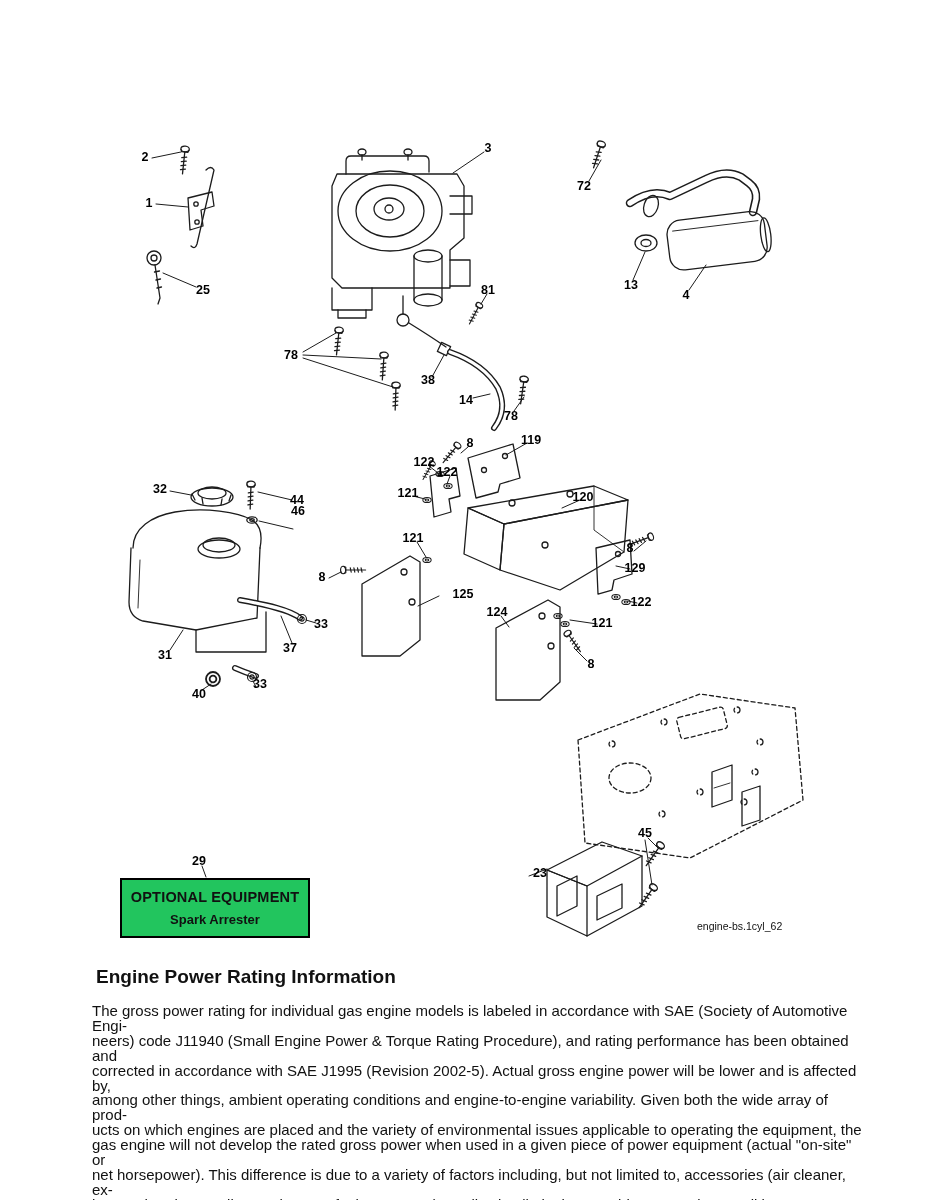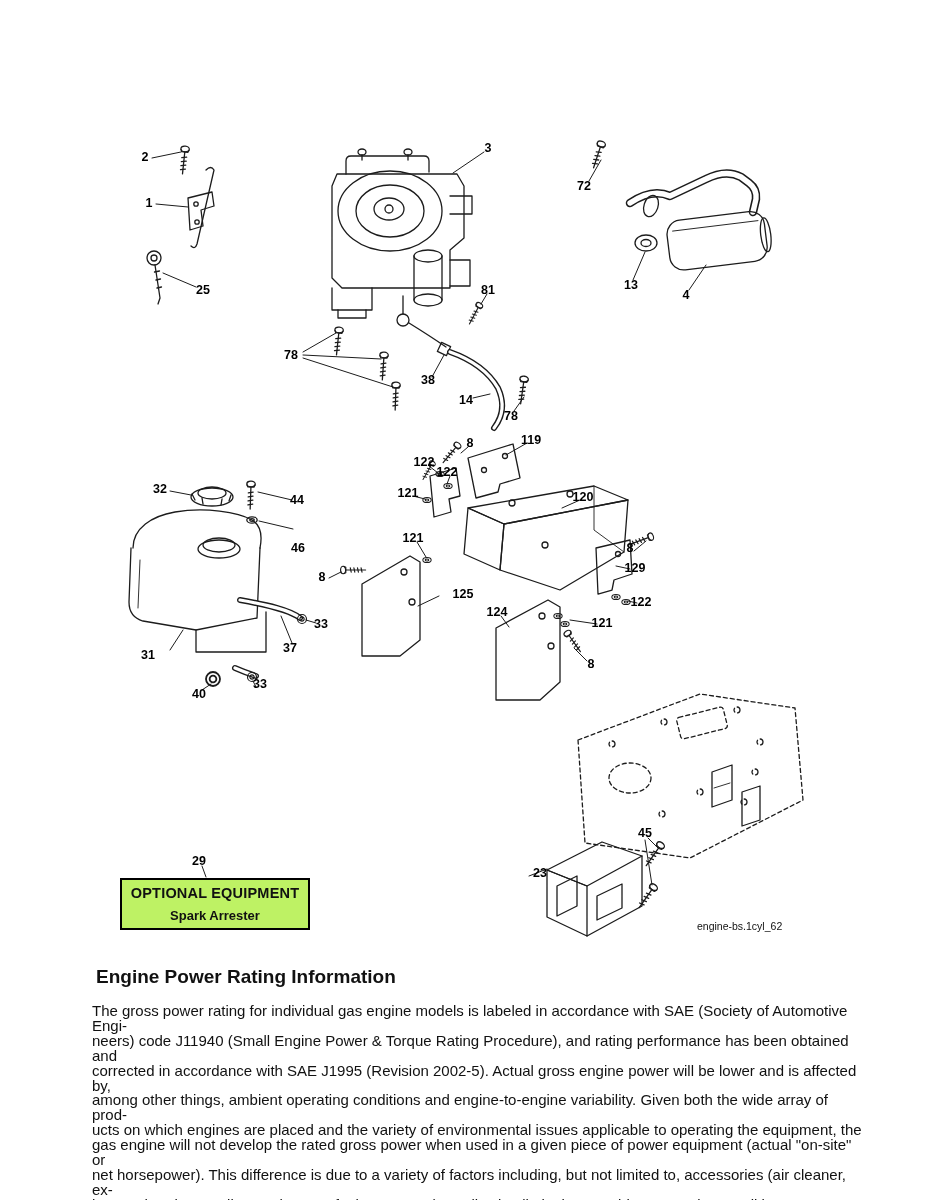--- a/index.html
+++ b/index.html
@@ -9,22 +9,22 @@
   svg *{stroke:#1c1c1c;fill:none;stroke-width:1.3;stroke-linecap:round;stroke-linejoin:round;}
   svg .thin{stroke-width:0.9;}
   svg .leader{stroke-width:1;}
   svg .t6{stroke-width:6;}
   svg .t3{stroke:#ffffff;stroke-width:3.2;}
   svg .t9{stroke-width:8.5;}
   svg .t5{stroke:#ffffff;stroke-width:5.4;}
   svg .dash{stroke-dasharray:4 3;stroke-width:1.1;}
   .callout{position:absolute;transform:translate(-50%,-50%);font-weight:bold;
            font-size:12.5px;line-height:1;color:#000;white-space:nowrap;}
-  #oe-box{position:absolute;left:120px;top:878px;width:190px;height:52px;
-          border:1.6px solid #000;padding:0;box-sizing:border-box;background:#bef264;}
+  #oe-box{position:absolute;left:120px;top:878px;width:190px;height:60px;
+          border:1.6px solid #000;padding:0;box-sizing:border-box;background:#22c55e;}
   #oe-inner{border:1px solid #000;width:100%;height:100%;box-sizing:border-box;
             display:flex;flex-direction:column;align-items:center;justify-content:center;gap:7px;}
   #oe-title{font-weight:bold;font-size:14.5px;letter-spacing:.2px;}
   #oe-sub{font-weight:bold;font-size:13px;}
   #caption{position:absolute;left:697px;top:920px;font-size:10.5px;}
   #heading{position:absolute;left:96px;top:966px;font-weight:bold;font-size:19px;}
   #body-text{position:absolute;left:92px;top:1004px;width:770px;font-size:15px;
              line-height:14.9px;white-space:pre-line;}
 </style>
 </head>
@@ -251,32 +251,32 @@
       <div class="callout" style="left: 466px; top: 400px;">14</div>
       <div class="callout" style="left: 511px; top: 416px;">78</div>
       <div class="callout" style="left: 470px; top: 443px;">8</div>
       <div class="callout" style="left: 531px; top: 440px;">119</div>
       <div class="callout" style="left: 424px; top: 462px;">122</div>
       <div class="callout" style="left: 447px; top: 472px;">122</div>
       <div class="callout" style="left: 408px; top: 493px;">121</div>
       <div class="callout" style="left: 583px; top: 497px;">120</div>
       <div class="callout" style="left: 160px; top: 489px;">32</div>
       <div class="callout" style="left: 297px; top: 500px;">44</div>
-      <div class="callout" style="left: 298px; top: 548px;">46</div>
+      <div class="callout" style="left: 298px; top: 511px;">46</div>
       <div class="callout" style="left: 413px; top: 538px;">121</div>
       <div class="callout" style="left: 630px; top: 548px;">8</div>
       <div class="callout" style="left: 322px; top: 577px;">8</div>
       <div class="callout" style="left: 635px; top: 568px;">129</div>
       <div class="callout" style="left: 443px; top: 594px; margin-left: 20px;">125</div>
       <div class="callout" style="left: 641px; top: 602px;">122</div>
       <div class="callout" style="left: 497px; top: 612px;">124</div>
       <div class="callout" style="left: 602px; top: 623px;">121</div>
       <div class="callout" style="left: 321px; top: 624px;">33</div>
       <div class="callout" style="left: 290px; top: 648px;">37</div>
-      <div class="callout" style="left: 148px; top: 655px;">31</div>
+      <div class="callout" style="left: 165px; top: 655px;">31</div>
       <div class="callout" style="left: 591px; top: 664px;">8</div>
       <div class="callout" style="left: 199px; top: 694px;">40</div>
       <div class="callout" style="left: 260px; top: 684px;">33</div>
       <div class="callout" style="left: 645px; top: 833px;">45</div>
       <div class="callout" style="left: 524px; top: 873px; margin-left: 16px;">23</div>
       <div class="callout" style="left: 199px; top: 861px;">29</div>
     </div>
 
   <div id="oe-box">
     <div id="oe-inner">

